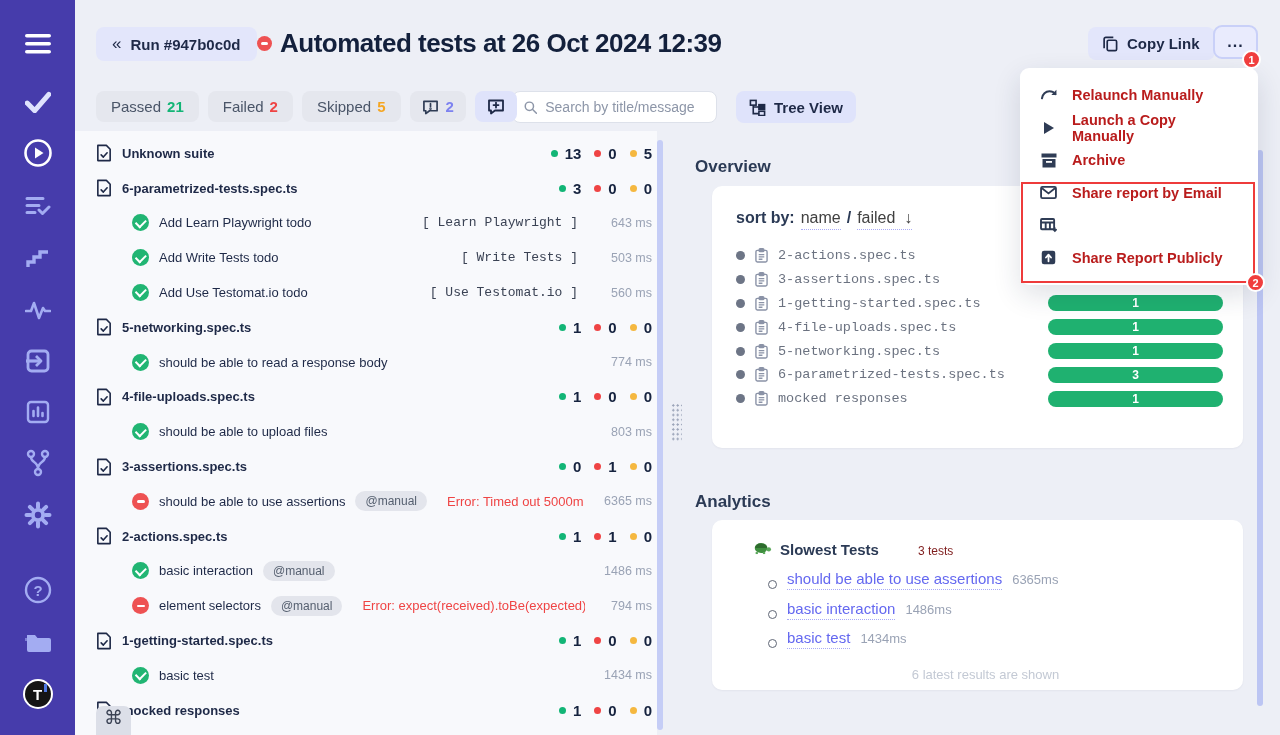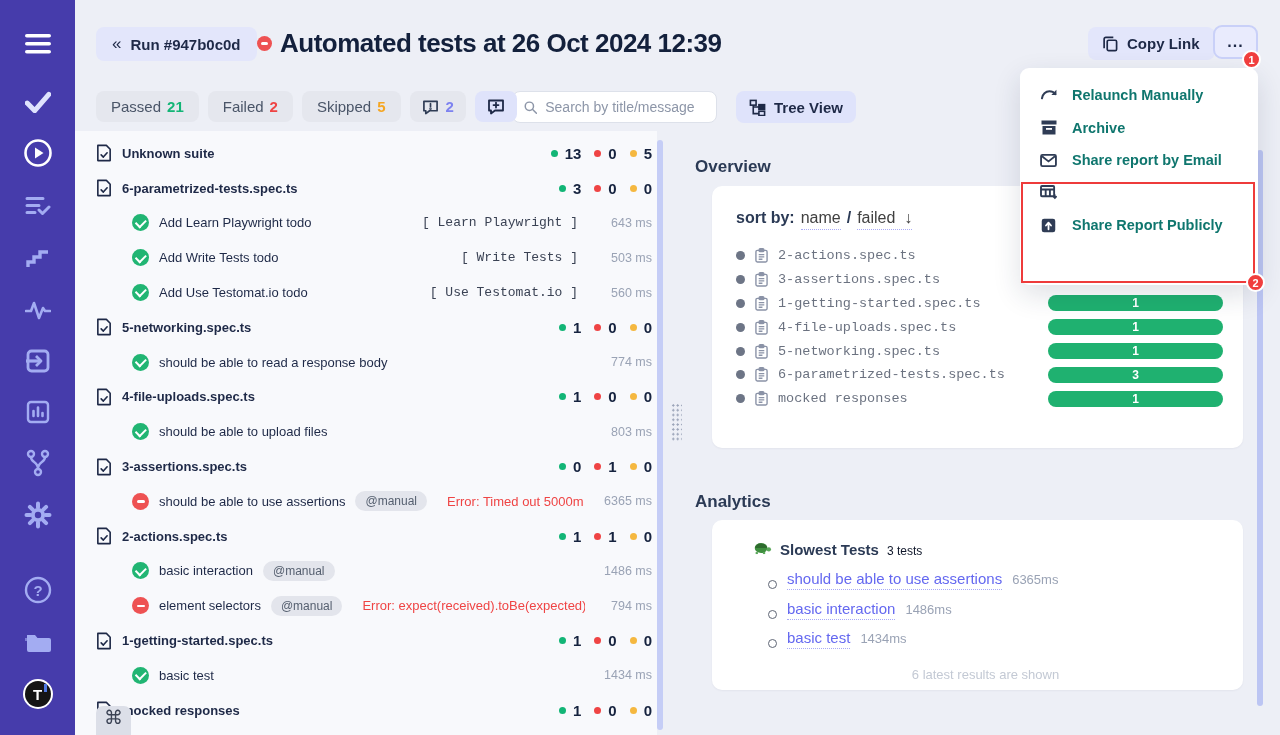--- a/index.html
+++ b/index.html
@@ -141,36 +141,36 @@
     background:#1fb170; color:#fff; font-size:12px; font-weight:600;
     display:flex; align-items:center; justify-content:center;
   }
   .analytics-card {
     position:absolute; left:712px; top:520px; width:531px; height:170px;
     background:#fff; border-radius:10px; box-shadow:0 1px 2px rgba(30,41,71,.05); z-index:3;
     padding:20px 24px 0 40px;
   }
   .slowest-head { display:flex; align-items:baseline; gap:8px; }
   .slowest-title { font-size:15px; font-weight:800; color:#2b3a55; }
-  .slowest-sub { font-size:12px; color:#0f172a; }
+  .slowest-sub { font-size:12px; color:#7f1d1d;margin-left:31px; }
   .an-rows { margin-top:12px; margin-left:16px; }
   .an-row { height:29.5px; display:flex; align-items:baseline; gap:10px; }
   .an-bullet { width:9px; height:9px; border-radius:50%; border:1.5px solid #5f6675; flex:none; align-self:center; }
   .an-link { font-size:15px; color:#6468f0; border-bottom:1.5px dotted #a9abf7; padding-bottom:2px; cursor:pointer; white-space:nowrap; }
   .an-ms { font-size:13px; color:#9aa3b5; }
   .an-footer { margin-top:8px; text-align:center; font-size:13px; color:#c3c9d4; }
   
   .menu {
     position:absolute; left:1020px; top:68px; width:238px; height:217px;
     background:#fff; border-radius:9px; box-shadow:0 10px 28px rgba(30,41,71,.14);
     z-index:50; padding:11px 0;
   }
   .menu-item {
     height:32.5px; display:flex; align-items:center; gap:15px; padding:0 20px;
-    font-size:14.5px; font-weight:600; color:#0f766e; cursor:pointer;
+    font-size:14.5px; font-weight:600; color:#b91c1c; cursor:pointer;
   }
   .menu-item .mi { width:17px; display:flex; justify-content:center; color:#35415a; flex:none; }
   .annotate-rect {
     position:absolute; left:1021px; top:182px; width:234px; height:101px;
     border:2px solid #ee3b3b; z-index:60; pointer-events:none;
   }
   
   .cmd-hint {
     position:absolute; left:96px; top:706px; width:35px; height:32px; z-index:7;
     background:#dcdfe8; border-radius:7px 7px 0 0; display:flex; align-items:flex-start; justify-content:center;
@@ -746,20 +746,28 @@
   <div class="menu-item">
     <span class="mi">
         <svg width="17" height="14" viewBox="0 0 18 15">
           <path d="M2 11c.5-4.5 4-7.5 8-7.5 2.6 0 4.8 1.2 6.2 3" fill="none" stroke="#2f3c55" stroke-width="2.2" stroke-linecap="round"></path>
           <path d="M17.5 2v5.5H12z" fill="#2f3c55"></path>
         </svg>
       </span>
     <span class="ml">Relaunch Manually</span>
   </div>
 
+  <div class="menu-item">
+    <span class="mi">
+        <svg width="12" height="14" viewBox="0 0 12 14">
+          <path d="M1 1l10 6-10 6z" fill="#2f3c55"></path>
+        </svg>
+      </span>
+    <span class="ml">Launch a Copy Manually</span>
+  </div>
 
   <div class="menu-item">
     <span class="mi">
         <svg width="16" height="15" viewBox="0 0 16 15">
           <rect x="0.5" y="0.5" width="15" height="4" fill="#2f3c55"></rect>
           <path d="M1.5 6h13v8.5h-13z" fill="#2f3c55"></path>
           <rect x="5" y="8" width="6" height="1.8" fill="#fff"></rect>
         </svg>
       </span>
     <span class="ml">Archive</span>

